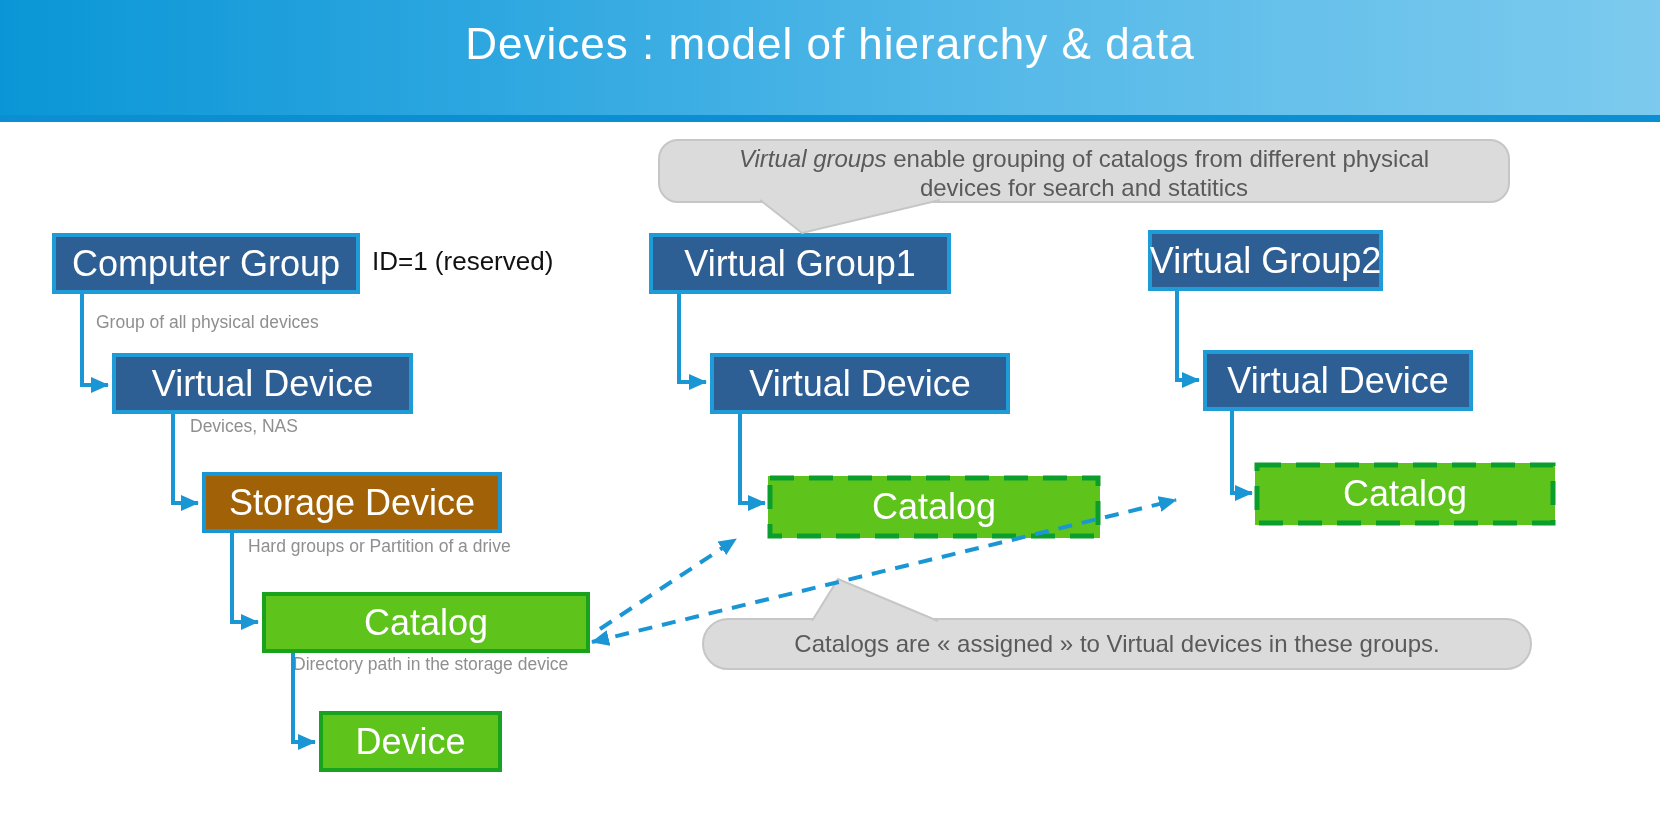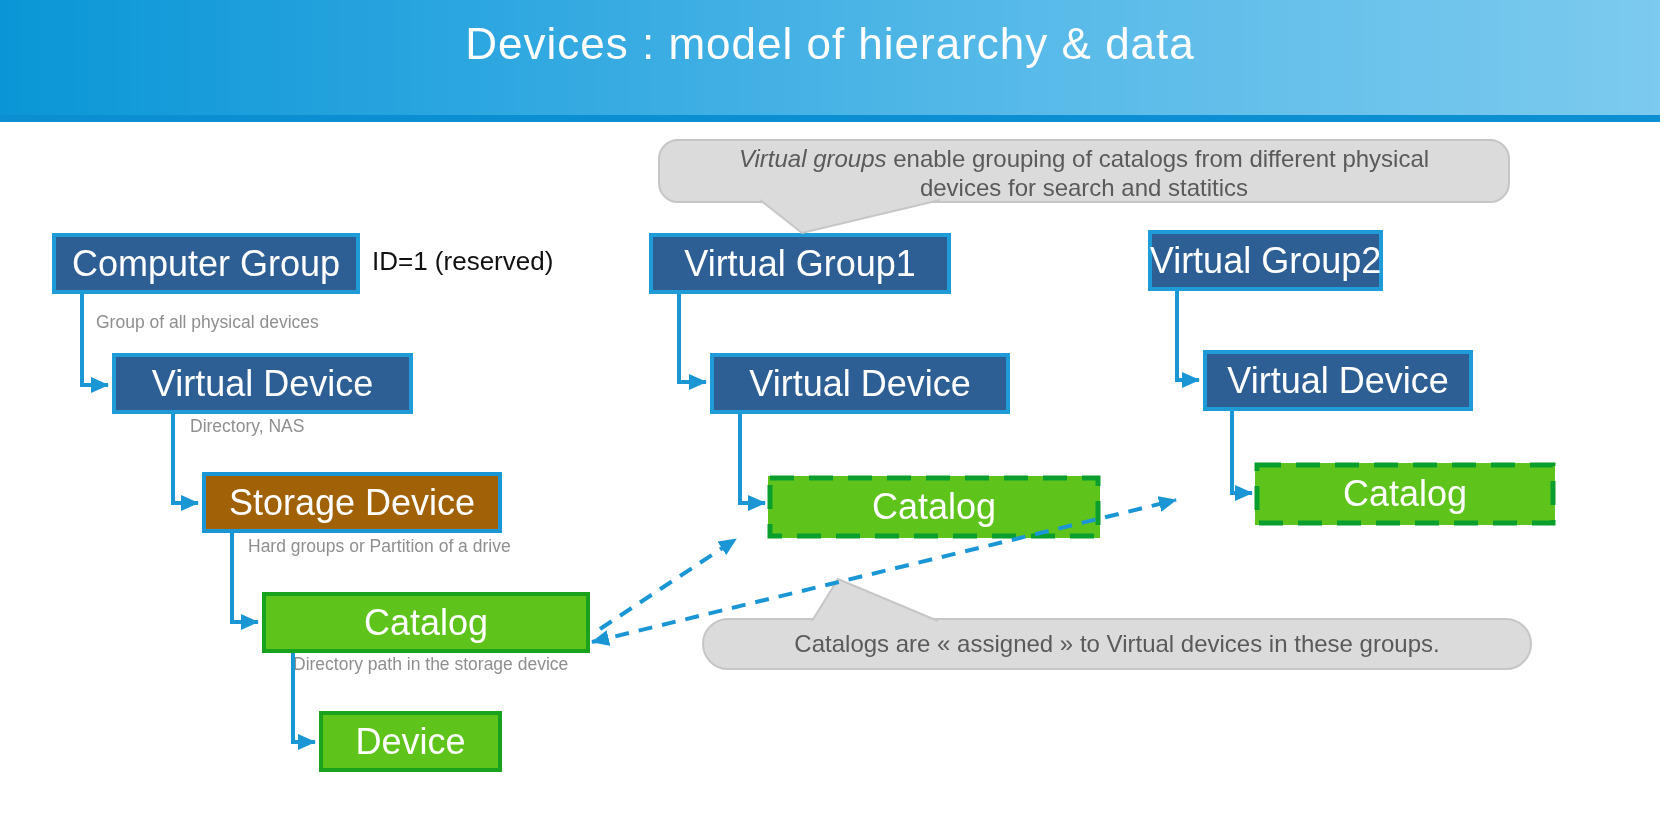--- a/index.html
+++ b/index.html
@@ -41,21 +41,21 @@
       <span style="font-style:italic">Virtual groups</span><span> enable grouping of catalogs from different physical</span>
     </div>
     <div>devices for search and statitics</div>
   </div>
 
   <div class="node dark" style="left:52px;top:233px;width:308px;height:61px;">Computer Group</div>
   <div class="id-note" style="left:372px;top:246px;">ID=1 (reserved)</div>
   <div class="caption" style="left:96px;top:292px;margin-top:20px;">Group of all physical devices</div>
 
   <div class="node dark" style="left:112px;top:353px;width:301px;height:61px;">Virtual Device</div>
-  <div class="caption" style="left:190px;top:416px;">Directory, NAS</div>
+  <div class="caption" style="left:190px;top:416px;">Devices, NAS</div>
 
   <div class="node lightblue" style="left:202px;top:472px;width:300px;height:61px;">Storage Device</div>
   <div class="caption" style="left:248px;top:536px;">Hard groups or Partition of a drive</div>
 
   <div class="node green" style="left:262px;top:592px;width:328px;height:61px;">Catalog</div>
   <div class="caption" style="left:293px;top:654px;">Directory path in the storage device</div>
 
   <div class="node green" style="left:319px;top:711px;width:183px;height:61px;">Device</div>
 
   <div class="node dark" style="left:649px;top:233px;width:302px;height:61px;">Virtual Group1</div>

